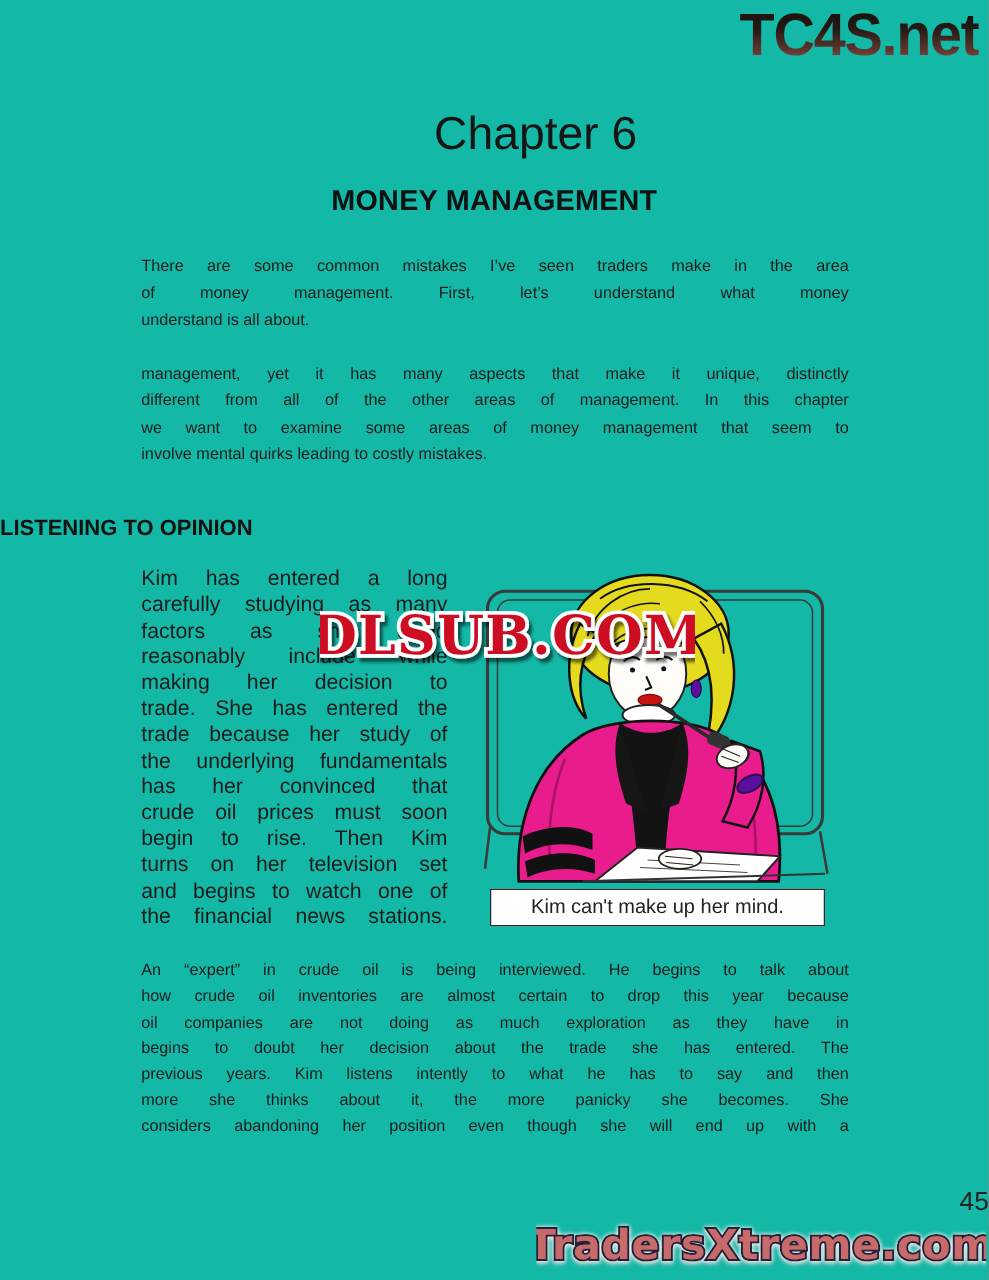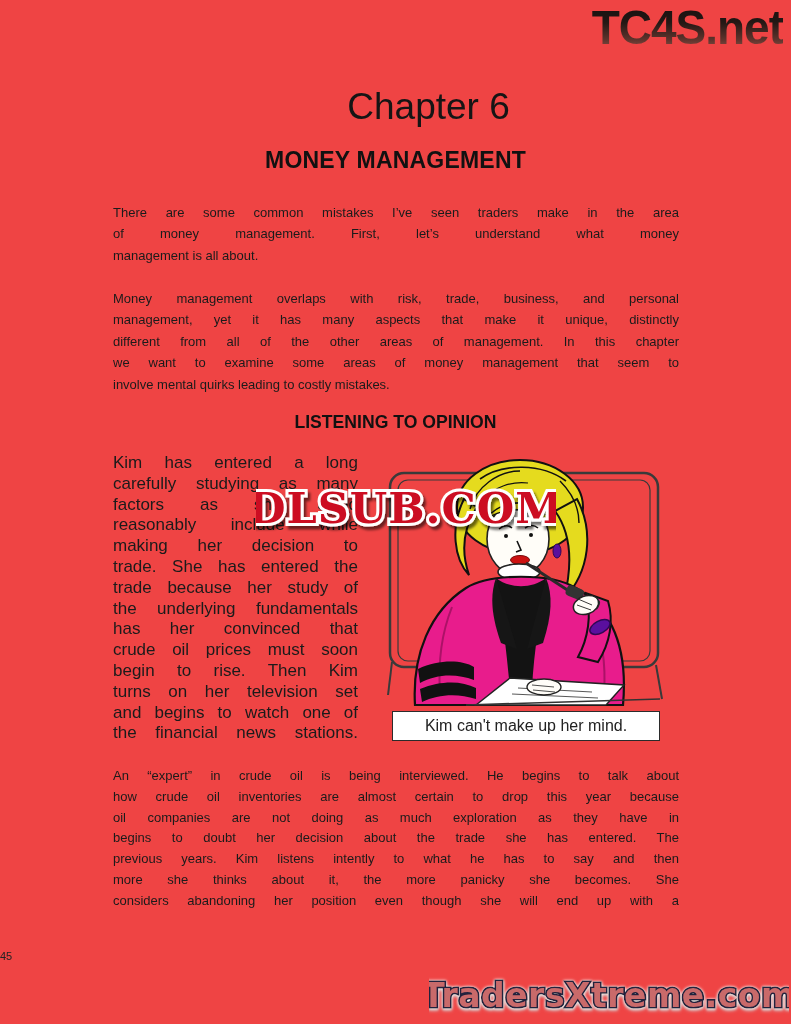--- a/index.html
+++ b/index.html
@@ -1,19 +1,19 @@
 <!DOCTYPE html>
 <html><head>
 <meta charset="utf-8">
 <style>
   html,body { margin:0; padding:0; background:#888; }
   .page {
     position:relative;
     width:791px; height:1024px;
-    background:#ef4444;
+    background:#14b8a6;
     font-family:"Liberation Sans", sans-serif;
     color:#1c1c1c;
     overflow:hidden;
     margin:0 auto;
   }
   .abs { position:absolute; }
 
   
   .top-logo {
     top:0px; right:8px;
@@ -37,62 +37,61 @@
 
   .body-text { font-size:13px; color:#1b1b1b; }
   .lines > div { text-align:justify; text-align-last:justify; white-space:normal; }
   .lines.last-left > div:last-child { text-align-last:left; }
 
   .para1 { top:202px; left:113px; width:566px; line-height:21.4px; }
   .para2 { top:288px; left:113px; width:566px; line-height:21.4px; }
 
   .section-heading {
     top:412px; left:0; width:791px;
-    text-align:center; font-size:17.6px; font-weight:bold; color:#111;
+    text-align:left; font-size:17.6px; font-weight:bold; color:#111;
   }
 
   .kim-left { top:453px; left:113px; width:245px; line-height:20.8px; font-size:17px; }
   .kim-full { top:766px; left:113px; width:566px; line-height:20.8px; }
 
   .figure-wrap { top:447px; left:360px; width:322px; height:262px; }
 
   .figure-caption {
     top:711px; left:392px; width:266px; height:28px;
     border:1.5px solid #2b2b2b;
     text-align:center; line-height:28px;
     font-size:16px; color:#222;
     background:#fff;
   }
 
   .watermark { top:477px; left:256px; width:300px; height:64px; pointer-events:none; }
 
   .page-number {
     top:950px; left:0; width:791px;
-    text-align:left; font-size:11px; color:#222;
+    text-align:right; font-size:21px; color:#222;
   }
 
   .bottom-logo { top:974px; right:2px; width:360px; height:46px; }
 </style>
 </head>
 <body>
 
 <div class="page">
 
   <div class="abs top-logo">TC4S.net</div>
 
   <div class="abs chapter-heading">Chapter 6</div>
   <div class="abs chapter-subtitle">MONEY MANAGEMENT</div>
 
   <div class="abs body-text lines last-left para1">
       <div>There are some common mistakes I’ve seen traders make in the area</div>
       <div>of money management.  First, let’s understand what money</div>
-      <div>management is all about.</div>
+      <div>understand is all about.</div>
     </div>
   <div class="abs body-text lines last-left para2">
-      <div>Money management overlaps with risk, trade, business, and personal</div>
       <div>management, yet it has many aspects that make it unique, distinctly</div>
       <div>different from all of the other areas of management.  In this chapter</div>
       <div>we want to examine some areas of money management that seem to</div>
       <div>involve mental quirks leading to costly mistakes.</div>
     </div>
 
   <div class="abs section-heading">LISTENING TO OPINION</div>
 
   <div class="abs body-text lines kim-left">
       <div>Kim has entered a long</div>

